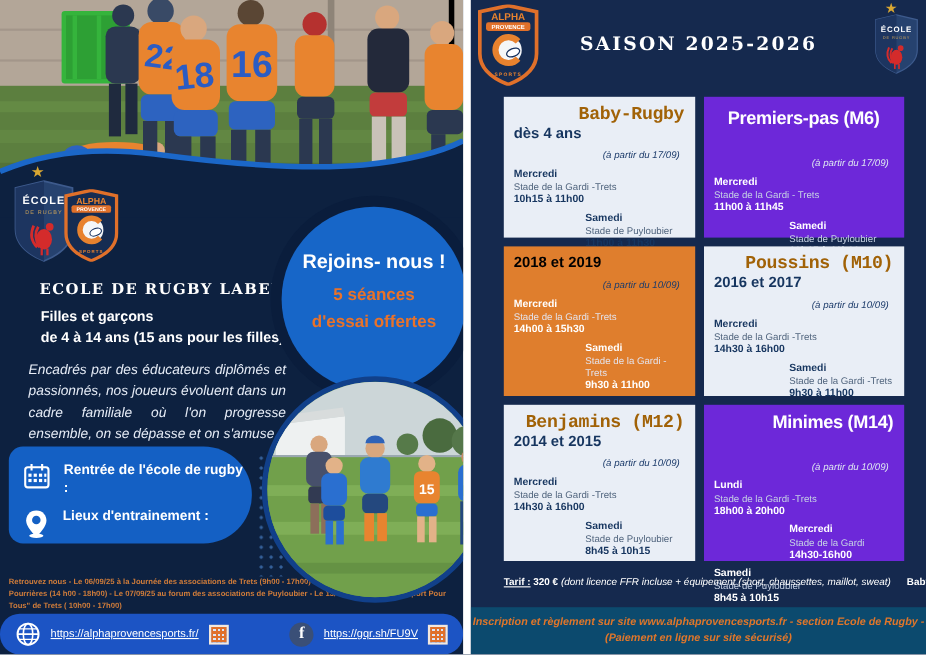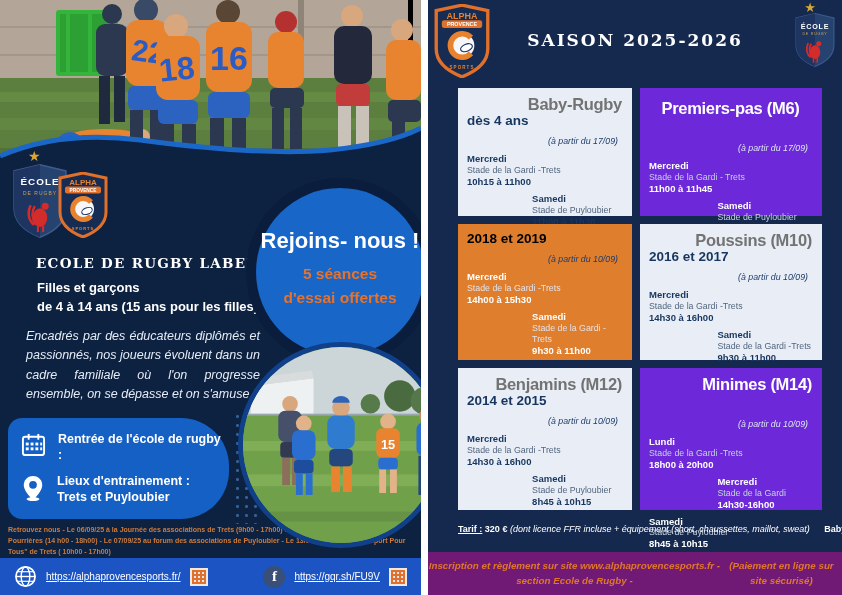--- a/index.html
+++ b/index.html
@@ -17,41 +17,41 @@
   .label-title { position:absolute; left:36px; top:255px; width:350px; color:#fff;
     font-family:"DejaVu Serif", serif; font-weight:bold; font-size:13.5px; letter-spacing:1.3px; }
   .audience { position:absolute; left:37px; top:279px; color:#fff; font-weight:bold; font-size:13px; line-height:1.45; }
   .descr { position:absolute; left:26px; top:327px; width:234px; color:#e6ecf6; font-style:italic;
     font-size:12.5px; line-height:1.55; text-align:justify; }
 
   .join-ring { position:absolute; left:246px; top:178px; width:188px; height:188px; border-radius:50%;
     background:#0a1d3c; z-index:2; }
   .join-circle { position:absolute; left:256px; top:188px; width:168px; height:168px; border-radius:50%;
     background:#1766c8; z-index:3; text-align:center; padding-top:40px; }
-  .join-l1 { color:#fff; font-weight:bold; font-size:22px; margin-bottom:8px; }
+  .join-l1 { color:#fff; font-weight:bold; font-size:18px; margin-bottom:8px; }
   .join-l2, .join-l3 { color:#e8722a; font-weight:bold; font-size:15.5px; line-height:1.55; }
 
   .photo-circle { position:absolute; left:238px; top:342px; width:206px; height:206px; border-radius:50%;
     border:5px solid #11408a; overflow:hidden; z-index:4; background:#71a04b; }
   .photo-circle svg { display:block; }
 
-  .info-box { position:absolute; left:8px; top:418px; width:221px; height:101px; background:#1460c4;
+  .info-box { position:absolute; left:8px; top:406px; width:221px; height:88px; background:#1460c4;
     border-radius:14px 48px 48px 14px; padding:13px 8px 8px 13px; z-index:5; }
   .info-row { display:flex; align-items:flex-start; gap:12px; margin-bottom:9px; }
   .info-row svg { flex:0 0 auto; margin-top:1px; }
   .info-text { color:#fff; font-weight:bold; font-size:12.5px; line-height:1.3; }
 
   .dots { position:absolute; left:233px; top:412px; width:27px; height:112px;
     background-image:radial-gradient(circle, #35619b 1.3px, transparent 1.6px); background-size:9px 9px; }
 
   .events-note { position:absolute; left:8px; top:524px; width:407px; color:#cf7c3a;
     font-size:7px; line-height:1.6; font-weight:600; }
 
   .left-footer { position:absolute; left:0; top:558px; width:421px; height:37px; background:#1c54c4;
-    display:flex; align-items:center; padding:0 14px; gap:9px; z-index:6; }
+    display:flex; align-items:center; padding:0 14px; gap:9px; z-index:6;border-radius:18px; }
   .left-footer .link { color:#fff; font-size:10px; text-decoration:underline; white-space:nowrap; }
   .qr { width:18px; height:18px; border:2px solid #f3e8de;
     background-image:repeating-linear-gradient(0deg,#e0702a 0 2px,rgba(0,0,0,0) 2px 4px),
                      repeating-linear-gradient(90deg,#e0702a 0 2px,rgba(255,255,255,0.85) 2px 4px); }
   .footer-spacer { flex:1; }
   .fb-circle { width:22px; height:22px; border-radius:50%; background:#3a4f77; color:#fff; font-weight:bold;
     font-family:"Liberation Serif", serif; font-size:15px; display:flex; align-items:center; justify-content:center; }
 
   
   .right-panel { position:absolute; left:428px; top:0; width:414px; height:595px; background:#15294e; overflow:hidden; }
@@ -61,21 +61,21 @@
   .ecole-star-right { position:absolute; right:26px; top:0px; color:#d9a732; font-size:13px; }
   .ecole-badge-right { position:absolute; right:5px; top:12px; width:44px; height:56px; }
 
   .cards { position:absolute; left:30px; top:88px; display:grid;
     grid-template-columns:174px 182px; grid-template-rows:128px 136px 142px; gap:8px; }
   .card { padding:7px 10px 6px 9px; display:flex; flex-direction:column; }
   .card.light { background:#e9eef6; }
   .card.navy { background:#6d28d9; }
   .card.orange { background:#df7e2d; }
   .c-title { text-align:right; font-weight:bold; font-size:16.5px; letter-spacing:-0.3px; line-height:1.1; }
-  .card.light .c-title { color:#737373; }
+  .card.light .c-title { color:#a16207;font-family:Liberation Mono, monospace; }
   .card.navy .c-title, .card.orange .c-title { color:#fff; }
   .c-title.center { text-align:center; margin-top:4px; }
   .c-sub { text-align:left; font-weight:bold; font-size:13.5px; padding-right:4px; }
   .card.light .c-sub { color:#16355f; }
   .card.orange .c-sub { color:#000000; }
   .c-note { text-align:right; font-style:italic; font-size:8.8px; margin-top:8px; padding-right:4px; }
   .card.light .c-note, .card.orange .c-note { color:#1d3c6b; }
   .card.navy .c-note { color:#dde5f1; }
   .card.no-sub .c-note { margin-top:26px; }
   .sessions { margin-top:7px; flex:1; display:flex; flex-direction:column; gap:5px; }
@@ -90,22 +90,22 @@
   .card.navy .s-place { color:#c6d2e4; }
   .card.orange .s-day, .card.orange .s-time { color:#fff; }
   .card.orange .s-place { color:#e4e2ea; }
 
   .tarif-row { position:absolute; left:30px; top:524px; width:370px; color:#fff; font-size:9px; white-space:nowrap; }
   .tarif-label { font-weight:bold; text-decoration:underline; }
   .tarif-price { font-weight:bold; }
   .tarif-details { font-style:italic; }
   .tarif-baby { font-weight:bold; margin-left:12px; }
 
-  .inscription { position:absolute; left:0; top:552px; width:414px; height:43px; background:#701a75;
-    display:flex; flex-direction:row; align-items:center; justify-content:center; }
+  .inscription { position:absolute; left:0; top:552px; width:414px; height:43px; background:#0c4a6e;
+    display:flex; flex-direction:column; align-items:center; justify-content:center; }
   .inscription div { color:#e0762a; font-weight:bold; font-style:italic; font-size:9.8px; line-height:1.5; text-align:center; }
 </style>
 </head>
 <body>
 
 <div id="stage">
 
   <div class="left-panel">
 
     <svg class="photo-top" viewBox="0 0 421 175" preserveAspectRatio="none">
@@ -292,21 +292,20 @@
         </div>
       </div>
       <div class="info-row">
         <svg width="24" height="28" viewBox="0 0 26 30">
           <path d="M13,2 C6.5,2 3,7 3,12 C3,19 13,28 13,28 C13,28 23,19 23,12 C23,7 19.5,2 13,2 Z" fill="#fff"></path>
           <circle cx="13" cy="11.5" r="4.2" fill="#1460c4"></circle>
           <ellipse cx="13" cy="27" rx="7" ry="2.2" fill="#fff"></ellipse>
         </svg>
         <div class="info-text">
           <div>Lieux d'entrainement :</div>
-          <div>Trets et Puyloubier</div>
         </div>
       </div>
     </div>
     <div class="dots"></div>
 
     <div class="events-note">Retrouvez nous  - Le 06/09/25 à la Journée des associations de Trets  (9h00 - 17h00) et au forum des associations de Pourrières (14 h00 - 18h00) - Le 07/09/25 au forum des associations de Puyloubier - Le 13/09/25 à la journée "Sport Pour Tous" de Trets ( 10h00 - 17h00)</div>
 
     <div class="left-footer">
       <svg width="23" height="23" viewBox="0 0 24 24">
         <circle cx="12" cy="12" r="10" fill="none" stroke="#fff" stroke-width="1.8"></circle>

